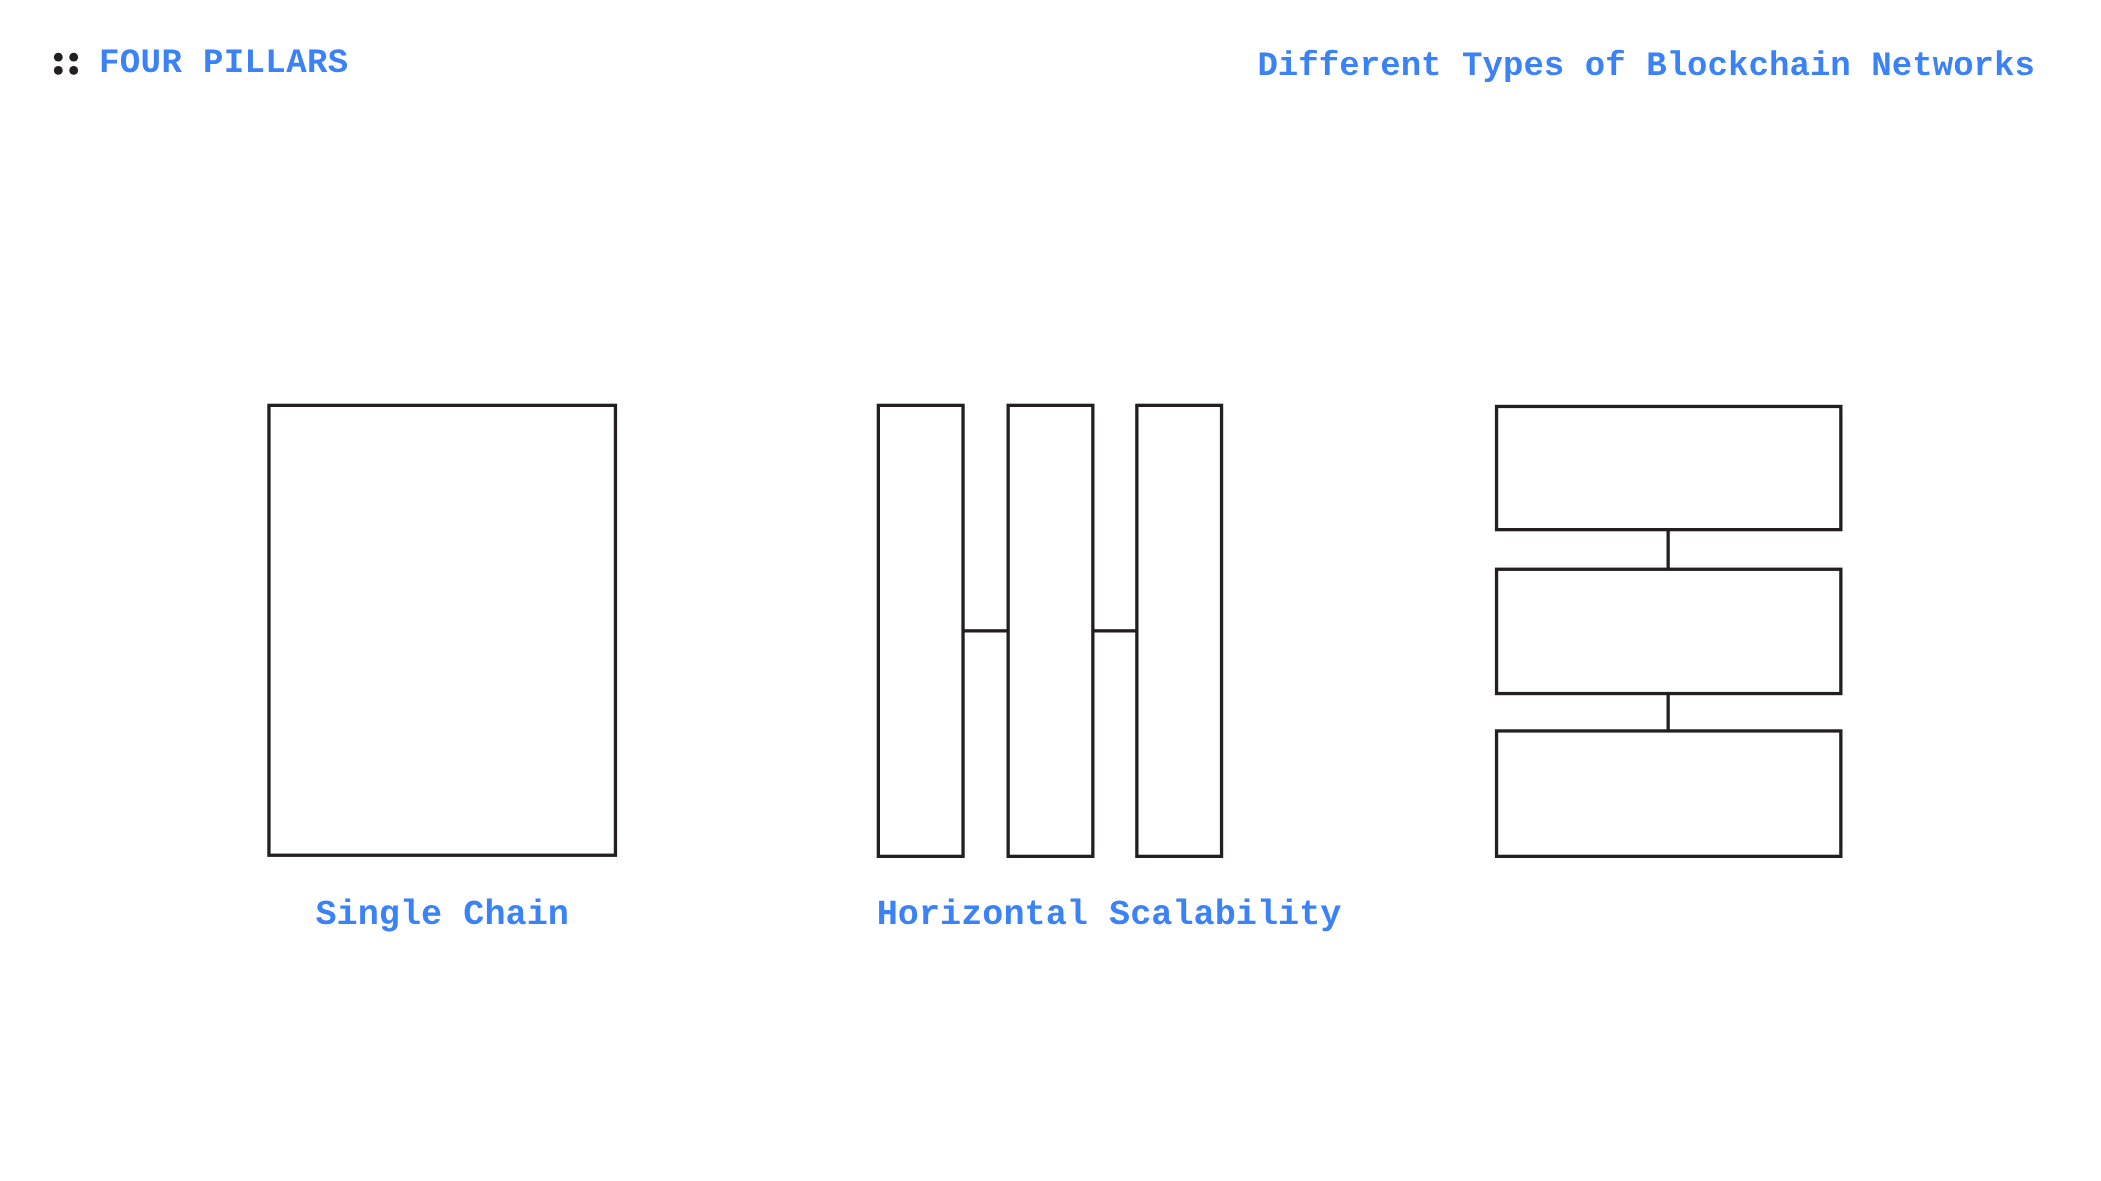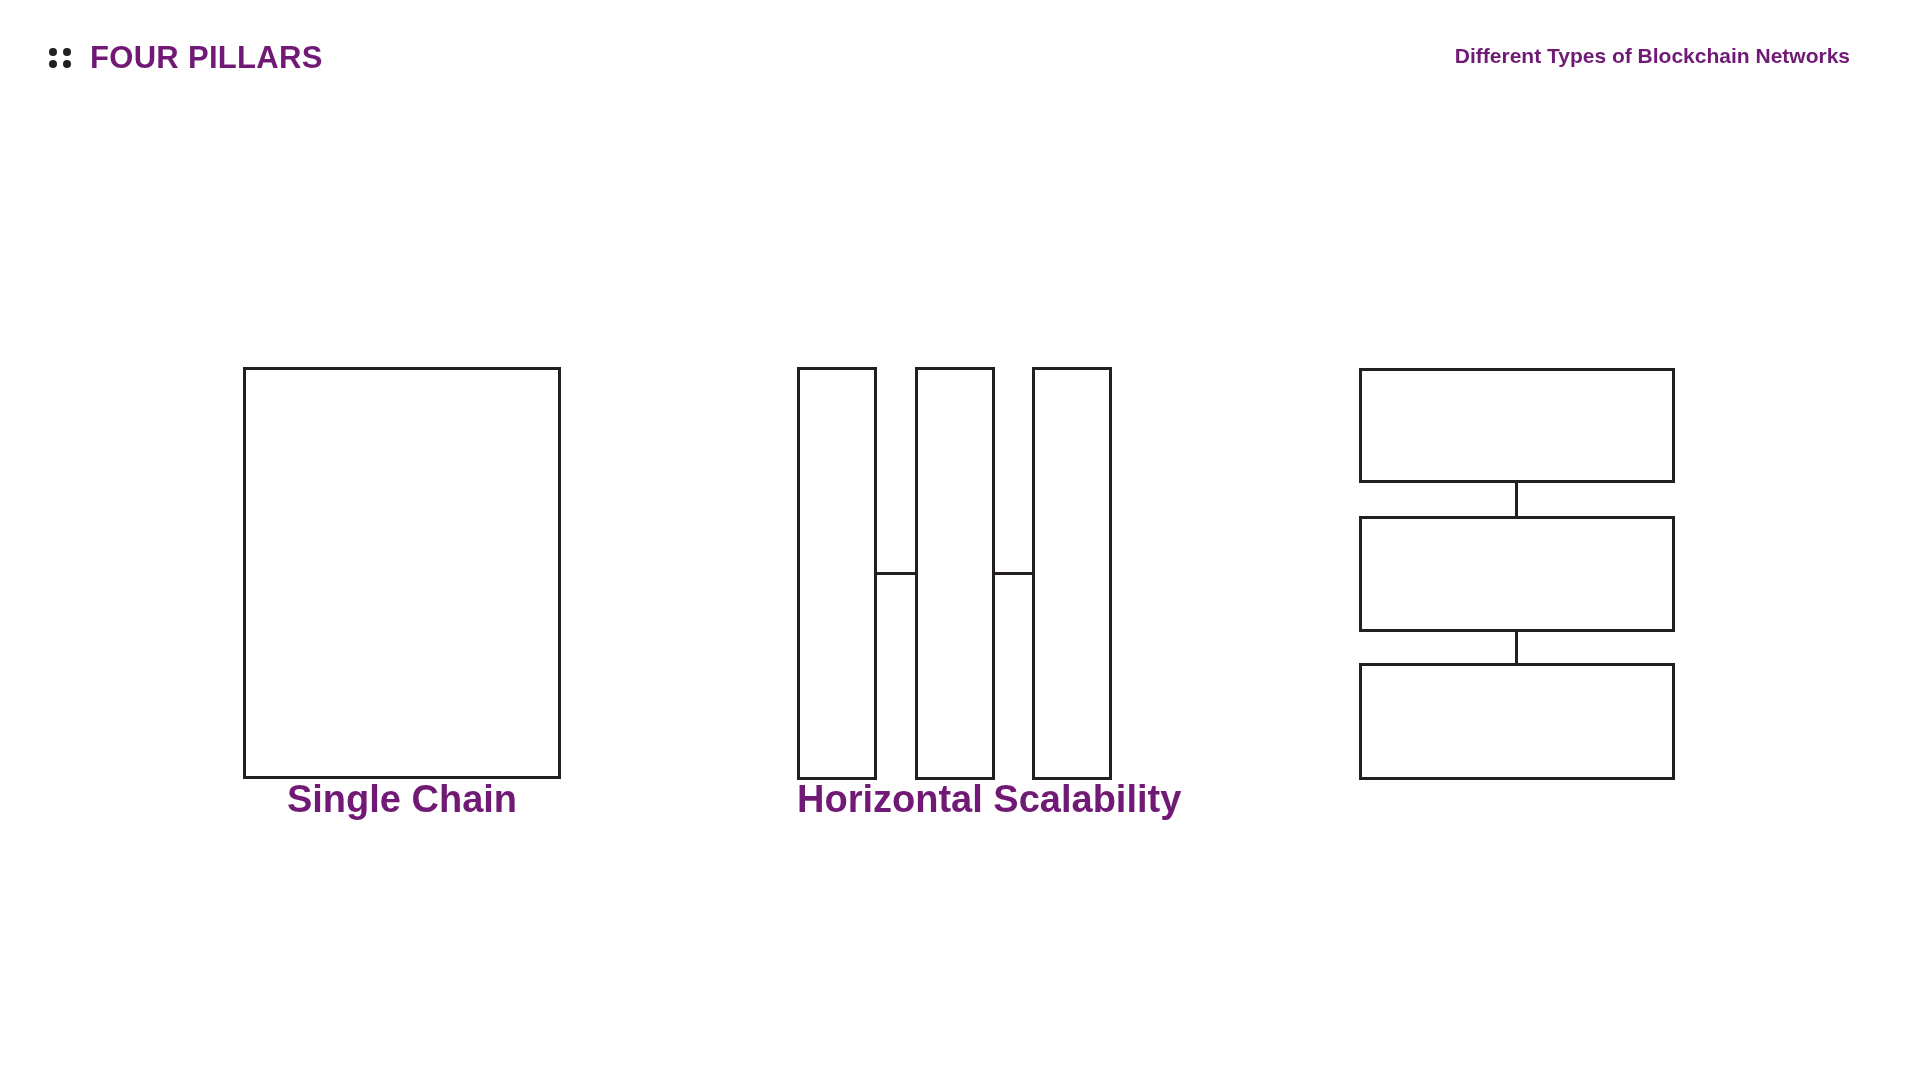--- a/index.html
+++ b/index.html
@@ -5,22 +5,22 @@
   html, body {
     margin: 0;
     padding: 0;
     background: #ffffff;
   }
   .canvas {
     position: relative;
     width: 1910px;
     height: 1074px;
     background: #ffffff;
-    font-family: Liberation Sans, sans-serif;
-    color: #701a75;
+    font-family: Liberation Mono, monospace;
+    color: #3b82f6;
     overflow: hidden;
   }
 
   
   .logo-dots {
     position: absolute;
     left: 49px;
     top: 48px;
     display: grid;
     grid-template-columns: 8px 8px;
@@ -41,21 +41,21 @@
     font-size: 31px;
     font-weight: bold;
     letter-spacing: 0.3px;
     line-height: 1;
     white-space: nowrap;
   }
   .page-title {
     position: absolute;
     right: 60px;
     top: 45px;
-    font-size: 21px;
+    font-size: 31px;
     font-weight: bold;
     letter-spacing: 0px;
     line-height: 1;
     white-space: nowrap;
   }
 
   
   .block {
     position: absolute;
     box-sizing: border-box;
@@ -84,22 +84,22 @@
   .vbox-1        { top: 368px; height: 115px; }
   .vbox-2        { top: 516px; height: 116px; }
   .vbox-3        { top: 663px; height: 117px; }
   .vlink         { left: 1515px; width: 3px; }
   .vlink-1       { top: 482px; height: 36px; }
   .vlink-2       { top: 631px; height: 34px; }
 
   
   .diagram-label {
     position: absolute;
-    top: 780px;
-    font-size: 38px;
+    top: 816px;
+    font-size: 32px;
     font-weight: bold;
     line-height: 1;
     text-align: center;
     white-space: nowrap;
   }
   .label-1 { left: 243px;  width: 318px; }
   .label-2 { left: 797px;  width: 315px; text-align: center; }
   .label-3 { left: 1359px; width: 316px; }
 </style>
 </head>

